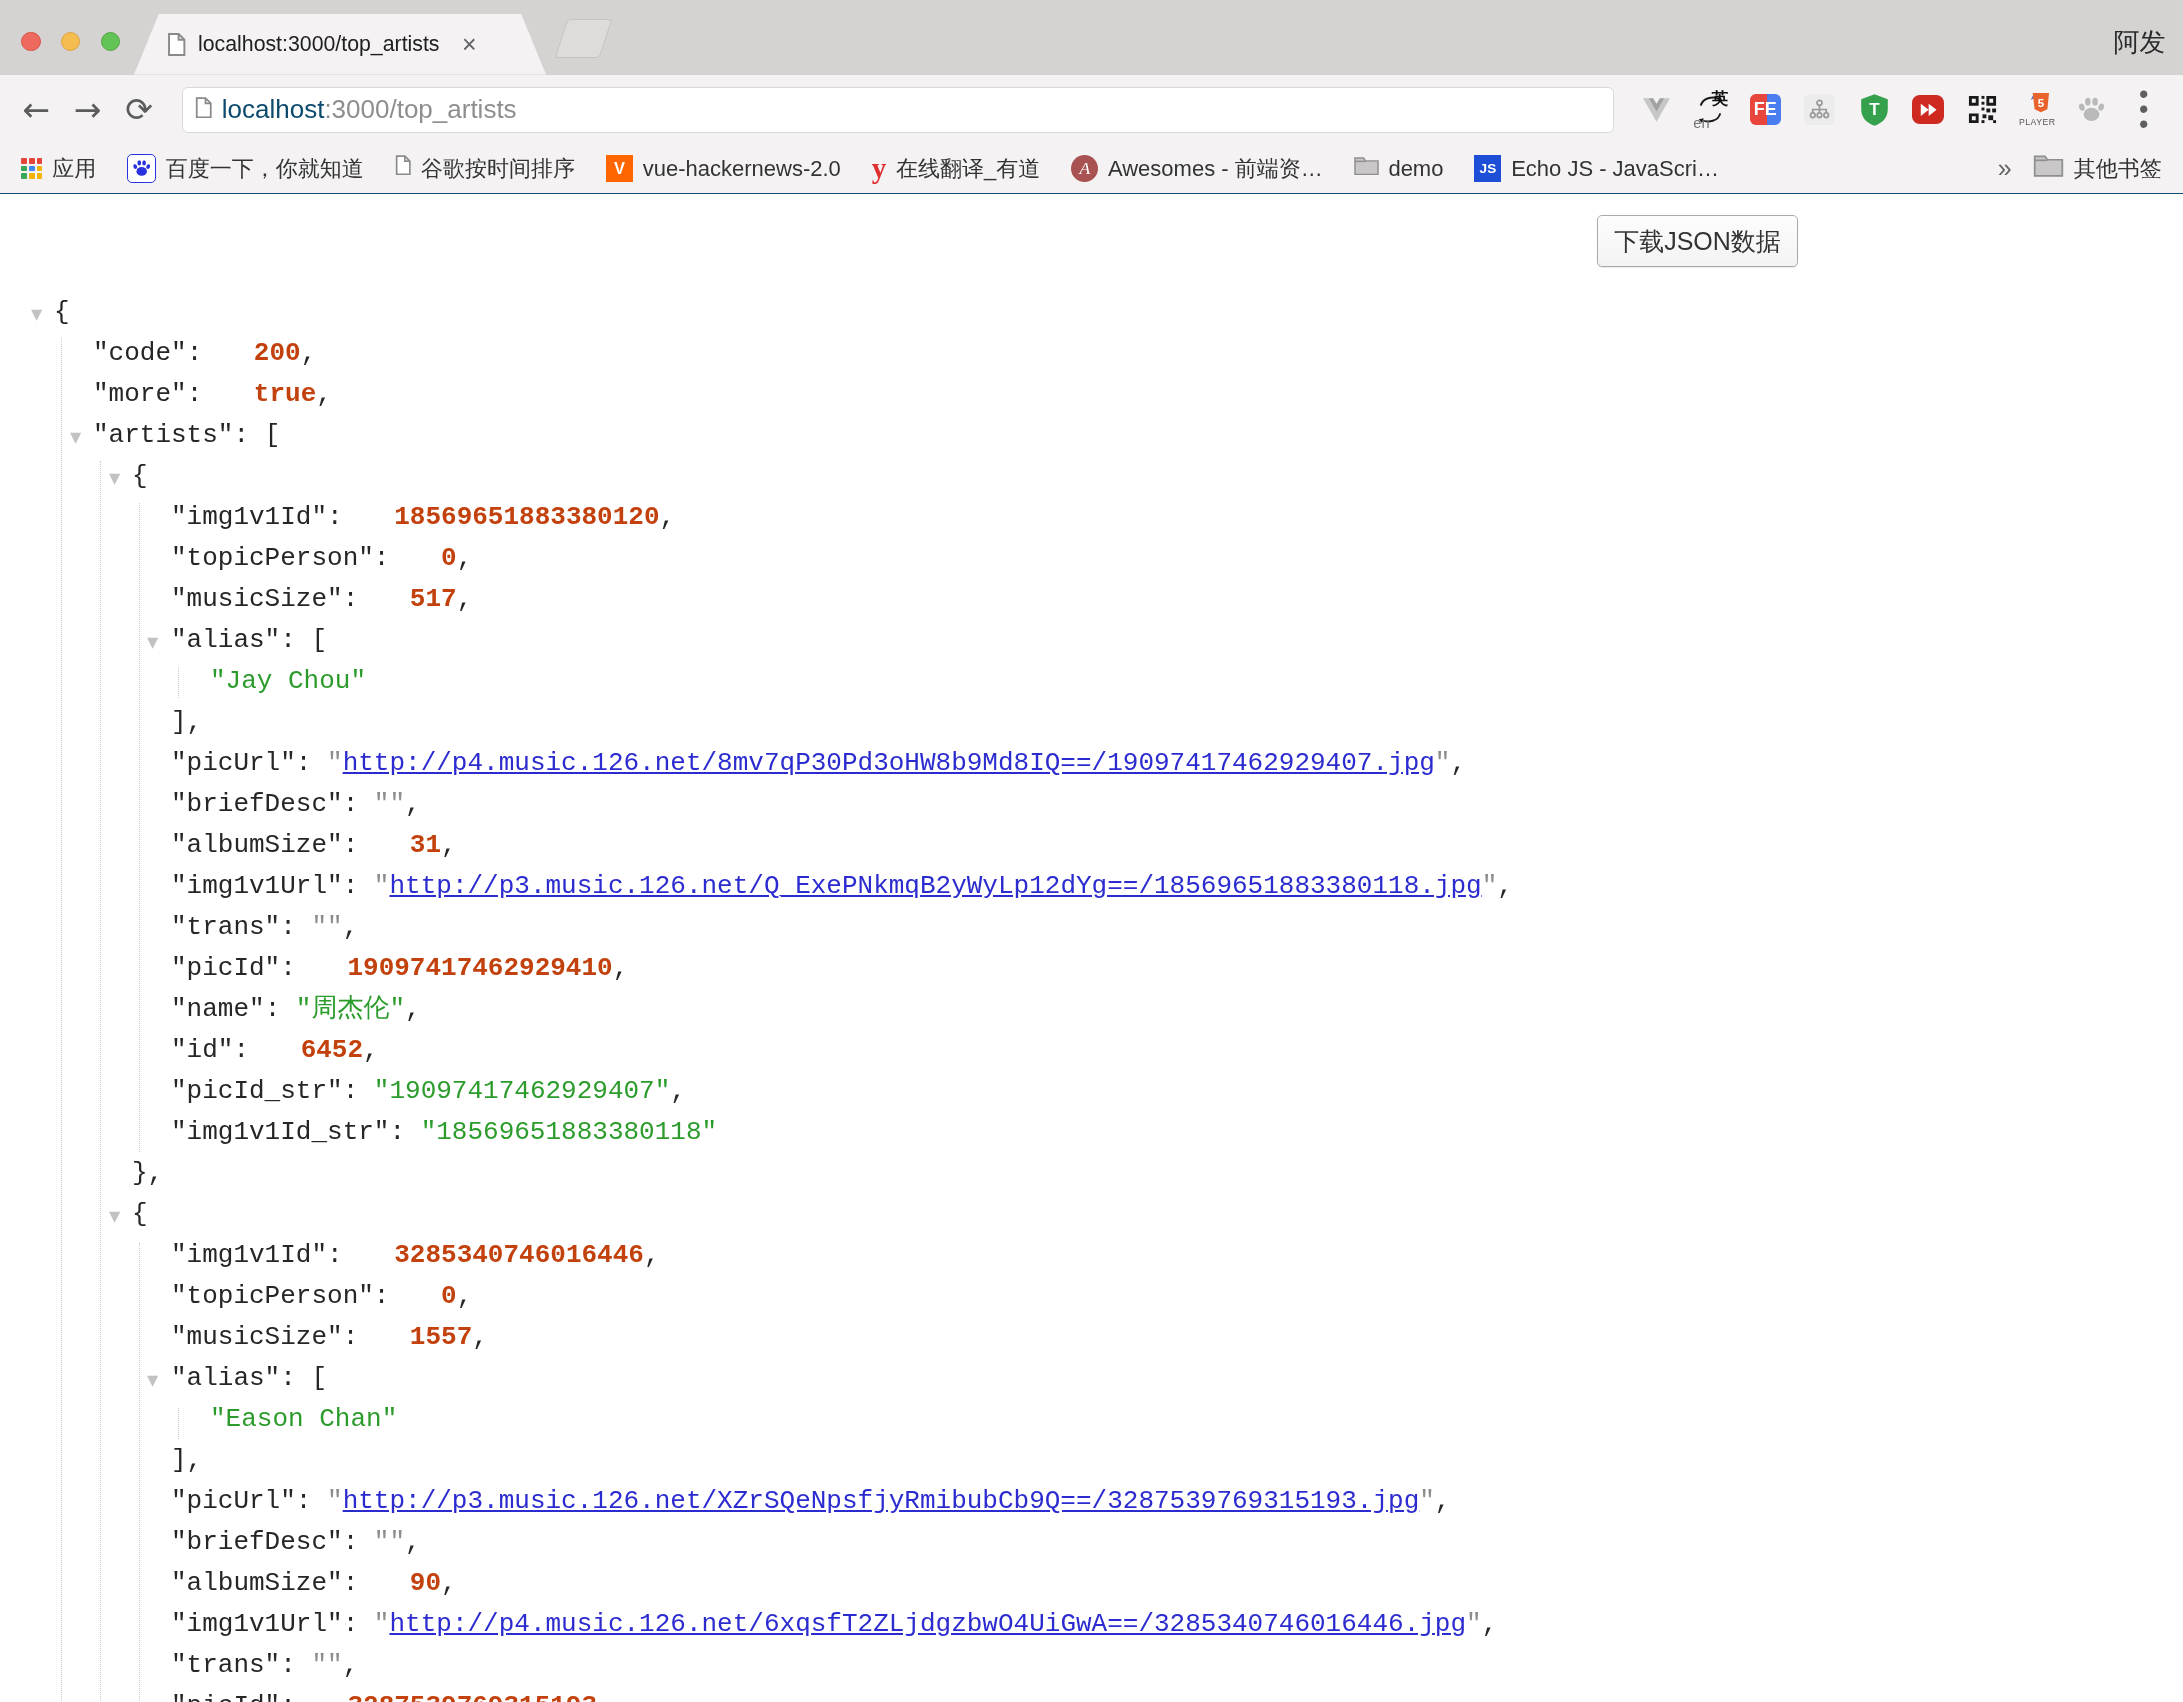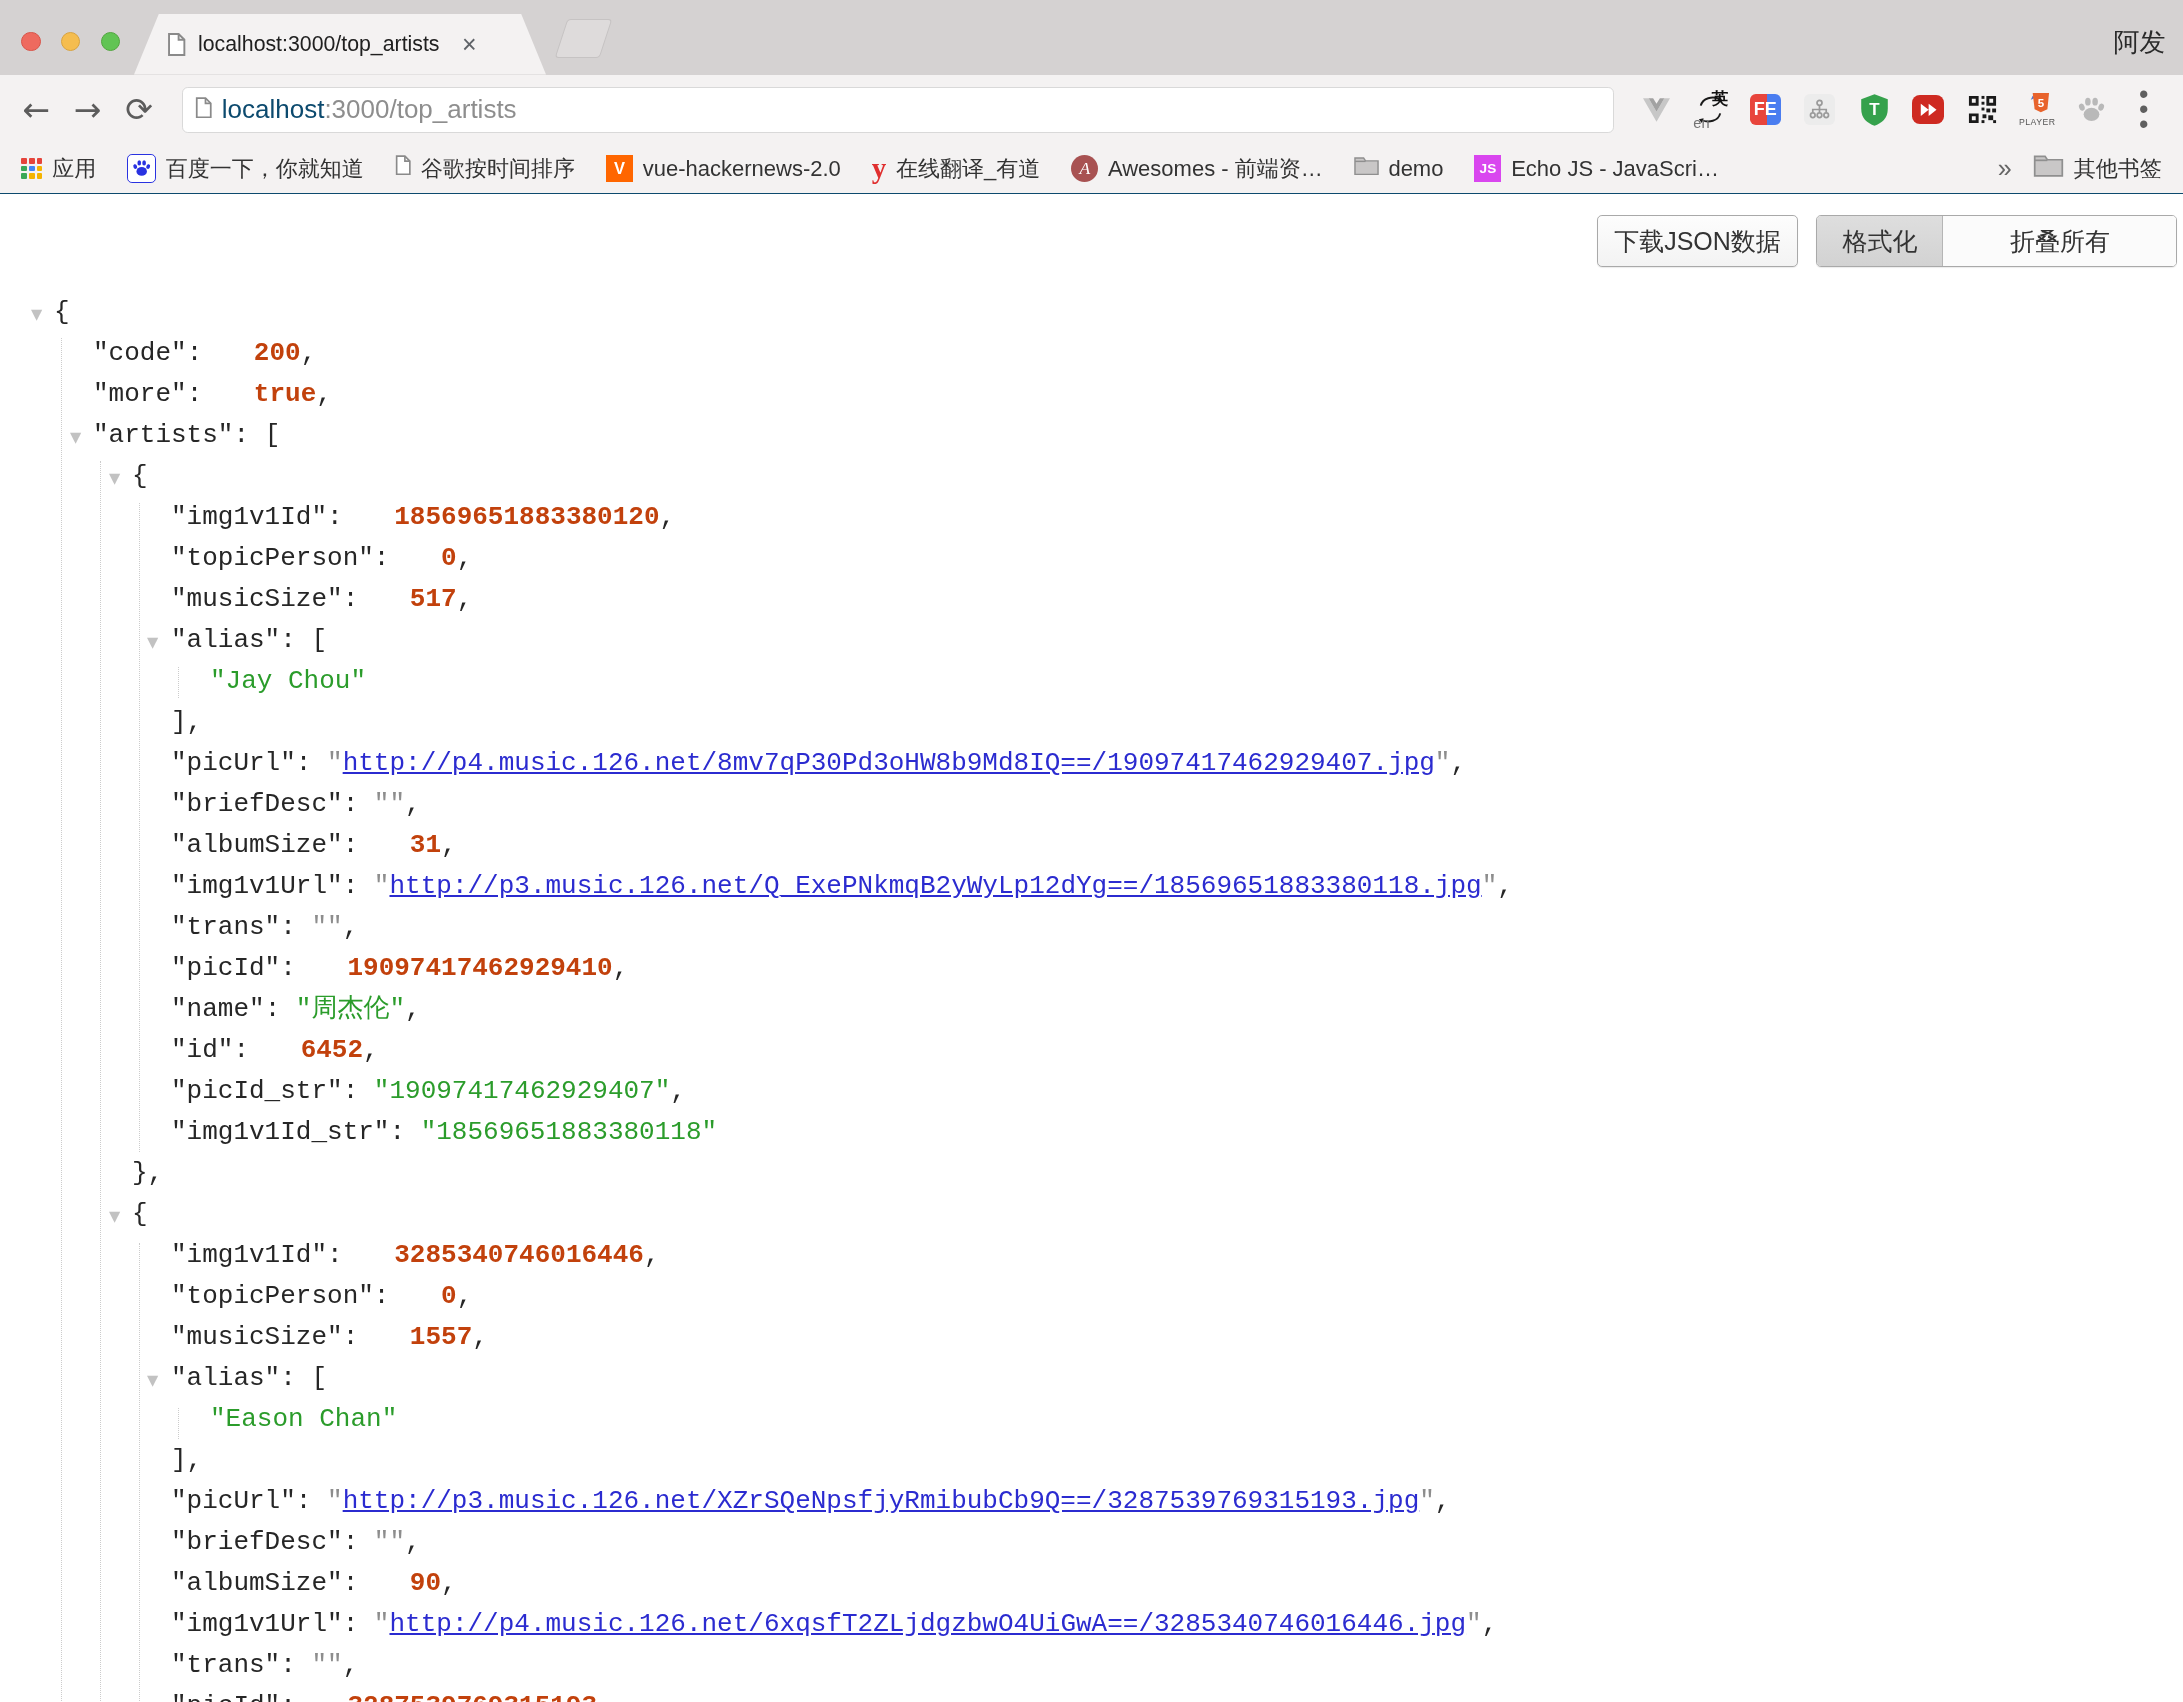--- a/index.html
+++ b/index.html
@@ -63,21 +63,21 @@
   .apps-grid { display:grid; grid-template-columns:repeat(3,5.8px); gap:1.9px; }
   .apps-grid span { width:5.8px; height:5.8px; border-radius:1px; }
   .baidu-box { width:29px; height:29px; border:1.9px solid #2932e1; border-radius:4.9px;
                background:#fff; display:flex; align-items:center; justify-content:center; }
   .v-box { width:27px; height:27px; background:#f60; color:#fff; font-weight:bold;
            font-size:16.5px; display:flex; align-items:center; justify-content:center; }
   .yd { color:#e02f2f; font-size:29px; font-weight:bold; font-family:"Liberation Serif",serif; }
   .aw-circle { width:27px; height:27px; border-radius:50%; background:#a85252; color:#fff;
                font-family:"Liberation Serif",serif; font-style:italic; font-size:17.5px;
                display:flex; align-items:center; justify-content:center; }
-  .js-box { width:27px; height:27px; background:#d946ef; color:#fff; font-weight:bold;
+  .js-box { width:27px; height:27px; background:#1d4ed8; color:#fff; font-weight:bold;
             font-size:13.6px; display:flex; align-items:center; justify-content:center; }
   .bm-right { margin-left:auto; display:flex; align-items:center; gap:21.3px; }
   .chev { font-size:25px; color:#666; }
 
   
   .content { position:relative; height:1508px; background:#fff; }
   .actions { position:absolute; top:21.3px; left:1597px; display:flex; }
   .btn { height:52px; border:1px solid #a9a9a9; border-radius:4.9px; font-size:25px;
          color:#333; display:flex; align-items:center; justify-content:center;
          font-family:"Liberation Sans",sans-serif; }
@@ -303,24 +303,20 @@
           </svg>
       </span>
       <span>其他书签</span>
     </span>
   </span>
 </div>
 
 <div class="content">
   <div class="actions">
     <div class="btn btn-download">下载JSON数据</div>
-    <div class="segmented">
-      <div class="btn seg seg-format">格式化</div>
-      <div class="btn seg seg-collapse">折叠所有</div>
-    </div>
   </div>
 
   <div class="json-tree" id="json-tree">
       <div class="jline" style="padding-left: 54px;"><span class="jtri" style="left: 31px;">▼</span><span class="jp">{</span></div>
       <div class="jline" style="padding-left: 93px;"><span class="jk">"code"</span><span class="jp">: </span><span class="jn">200</span><span class="jp">,</span></div>
       <div class="jline" style="padding-left: 93px;"><span class="jk">"more"</span><span class="jp">: </span><span class="jn">true</span><span class="jp">,</span></div>
       <div class="jline" style="padding-left: 93px;"><span class="jtri" style="left: 70px;">▼</span><span class="jk">"artists"</span><span class="jp">: [</span></div>
       <div class="jline" style="padding-left: 132px;"><span class="jtri" style="left: 109px;">▼</span><span class="jp">{</span></div>
       <div class="jline" style="padding-left: 171px;"><span class="jk">"img1v1Id"</span><span class="jp">: </span><span class="jn">18569651883380120</span><span class="jp">,</span></div>
       <div class="jline" style="padding-left: 171px;"><span class="jk">"topicPerson"</span><span class="jp">: </span><span class="jn">0</span><span class="jp">,</span></div>

